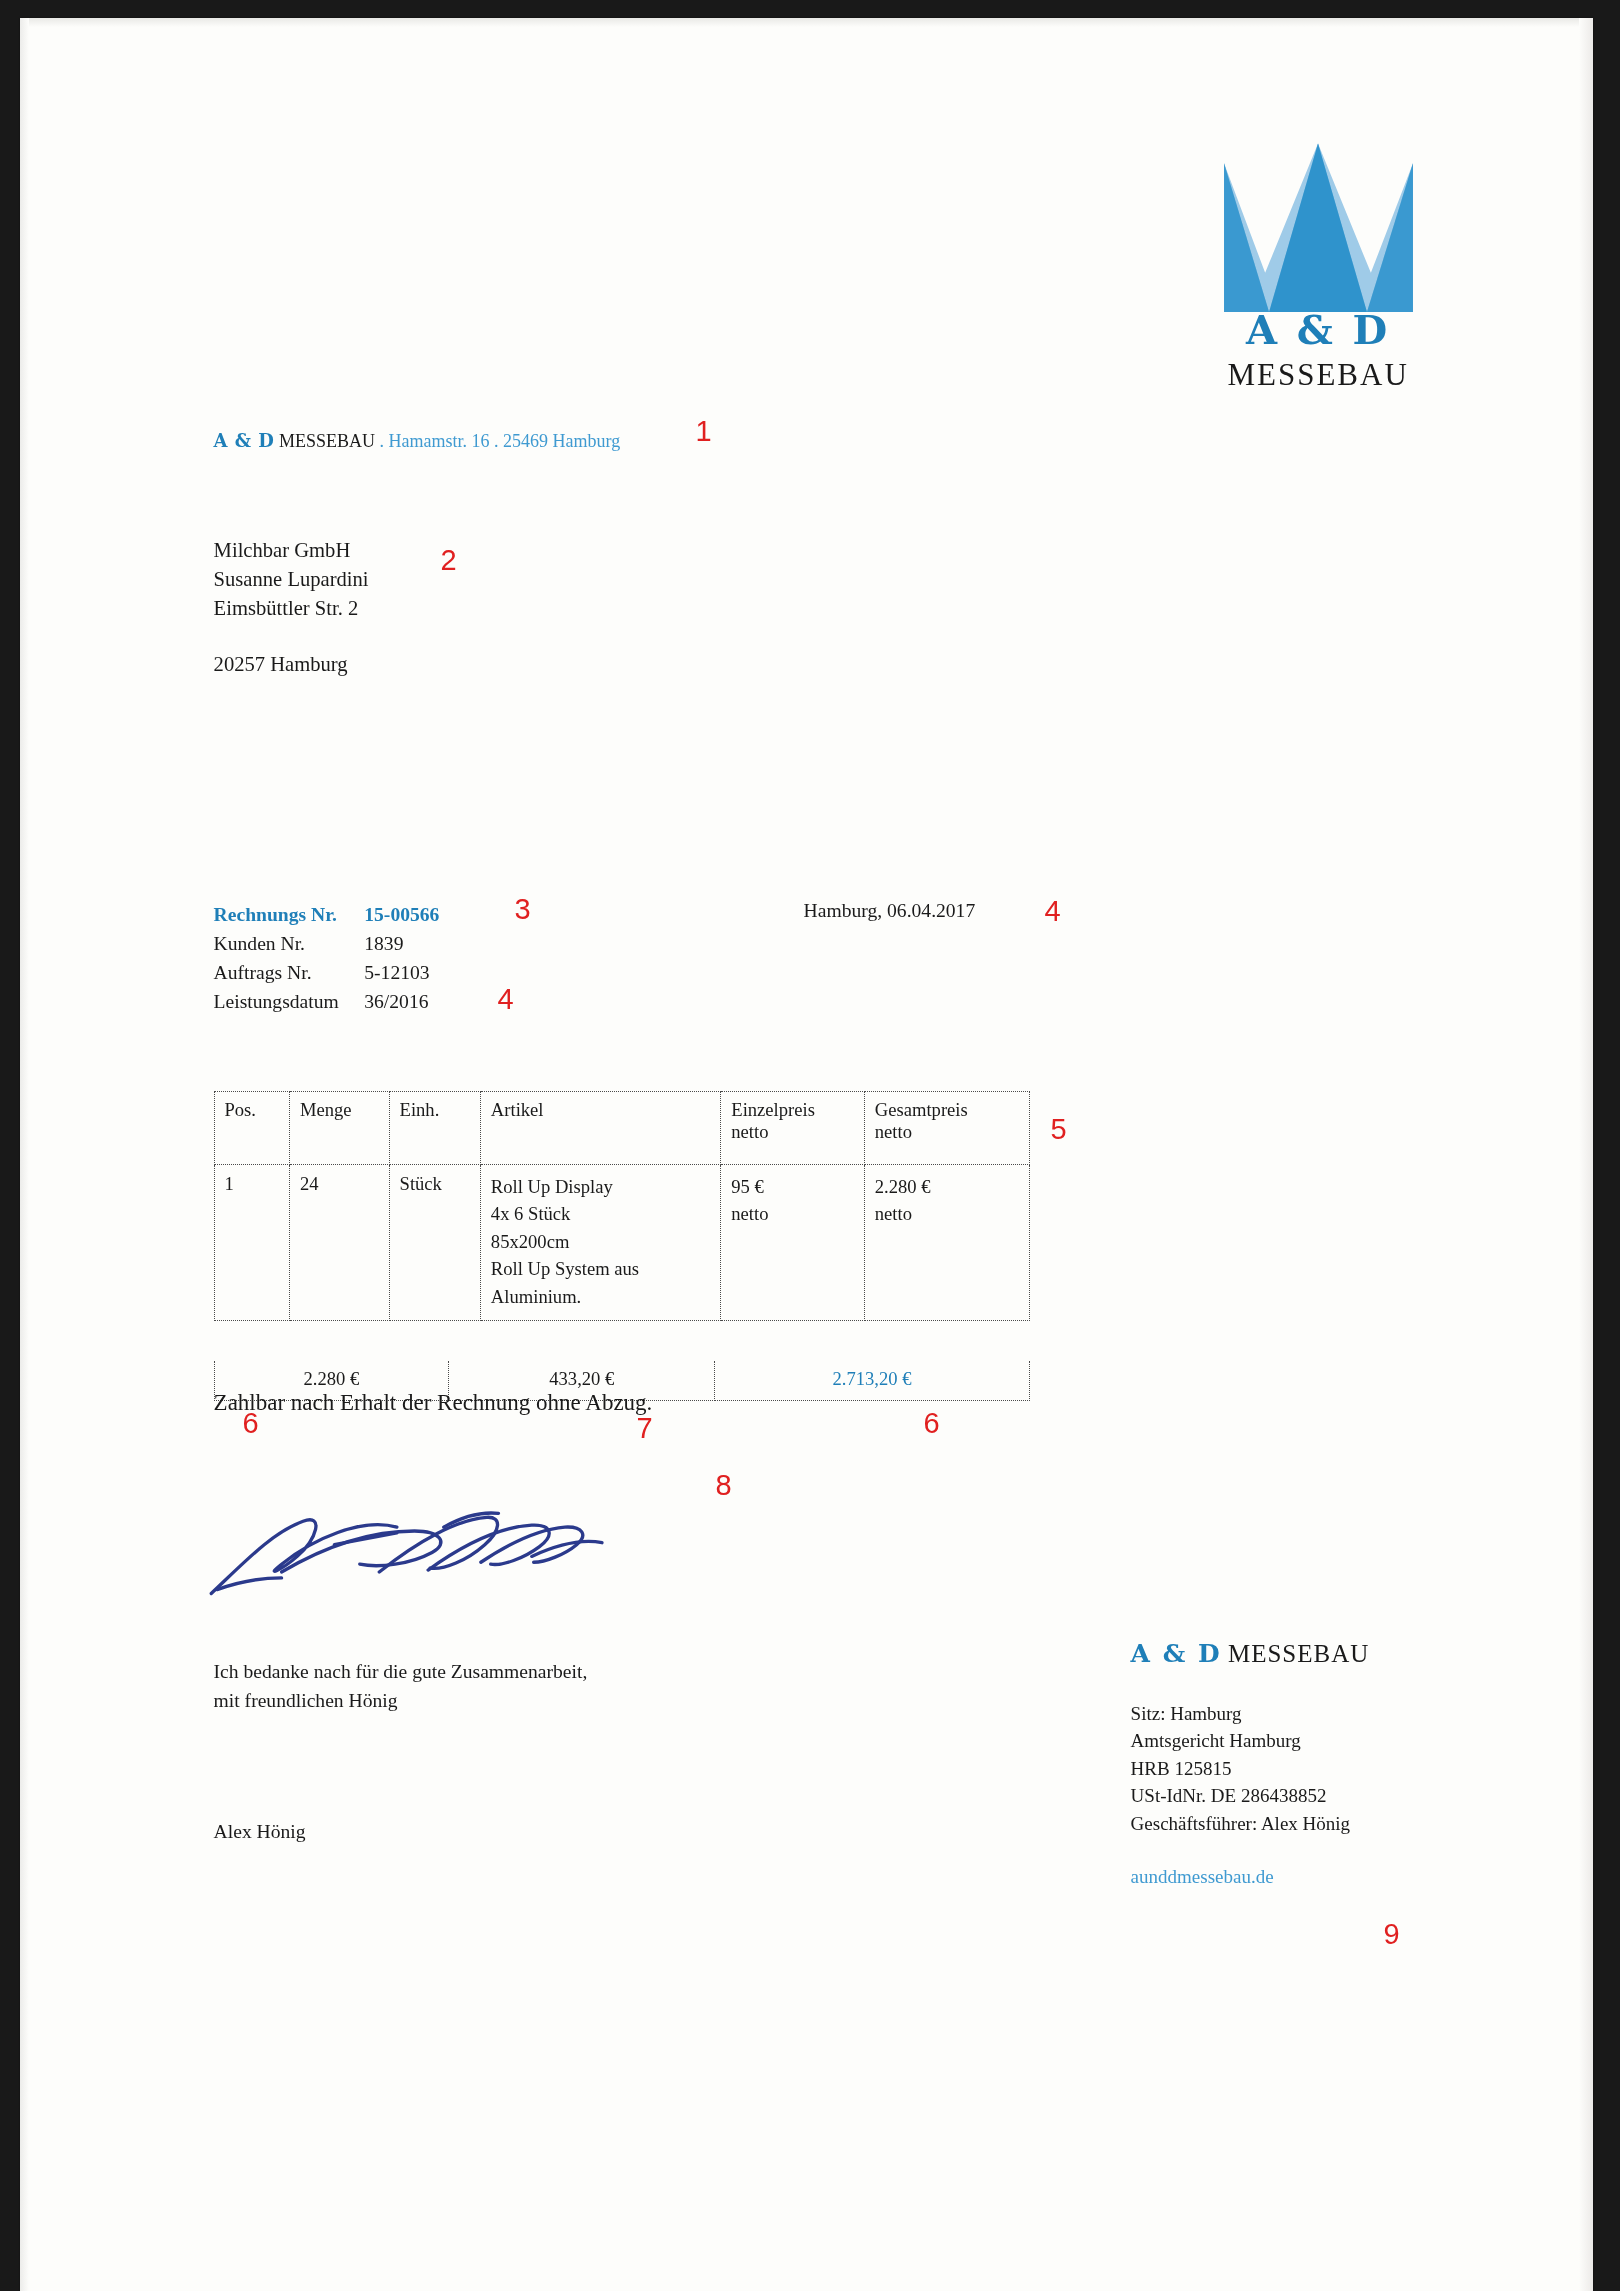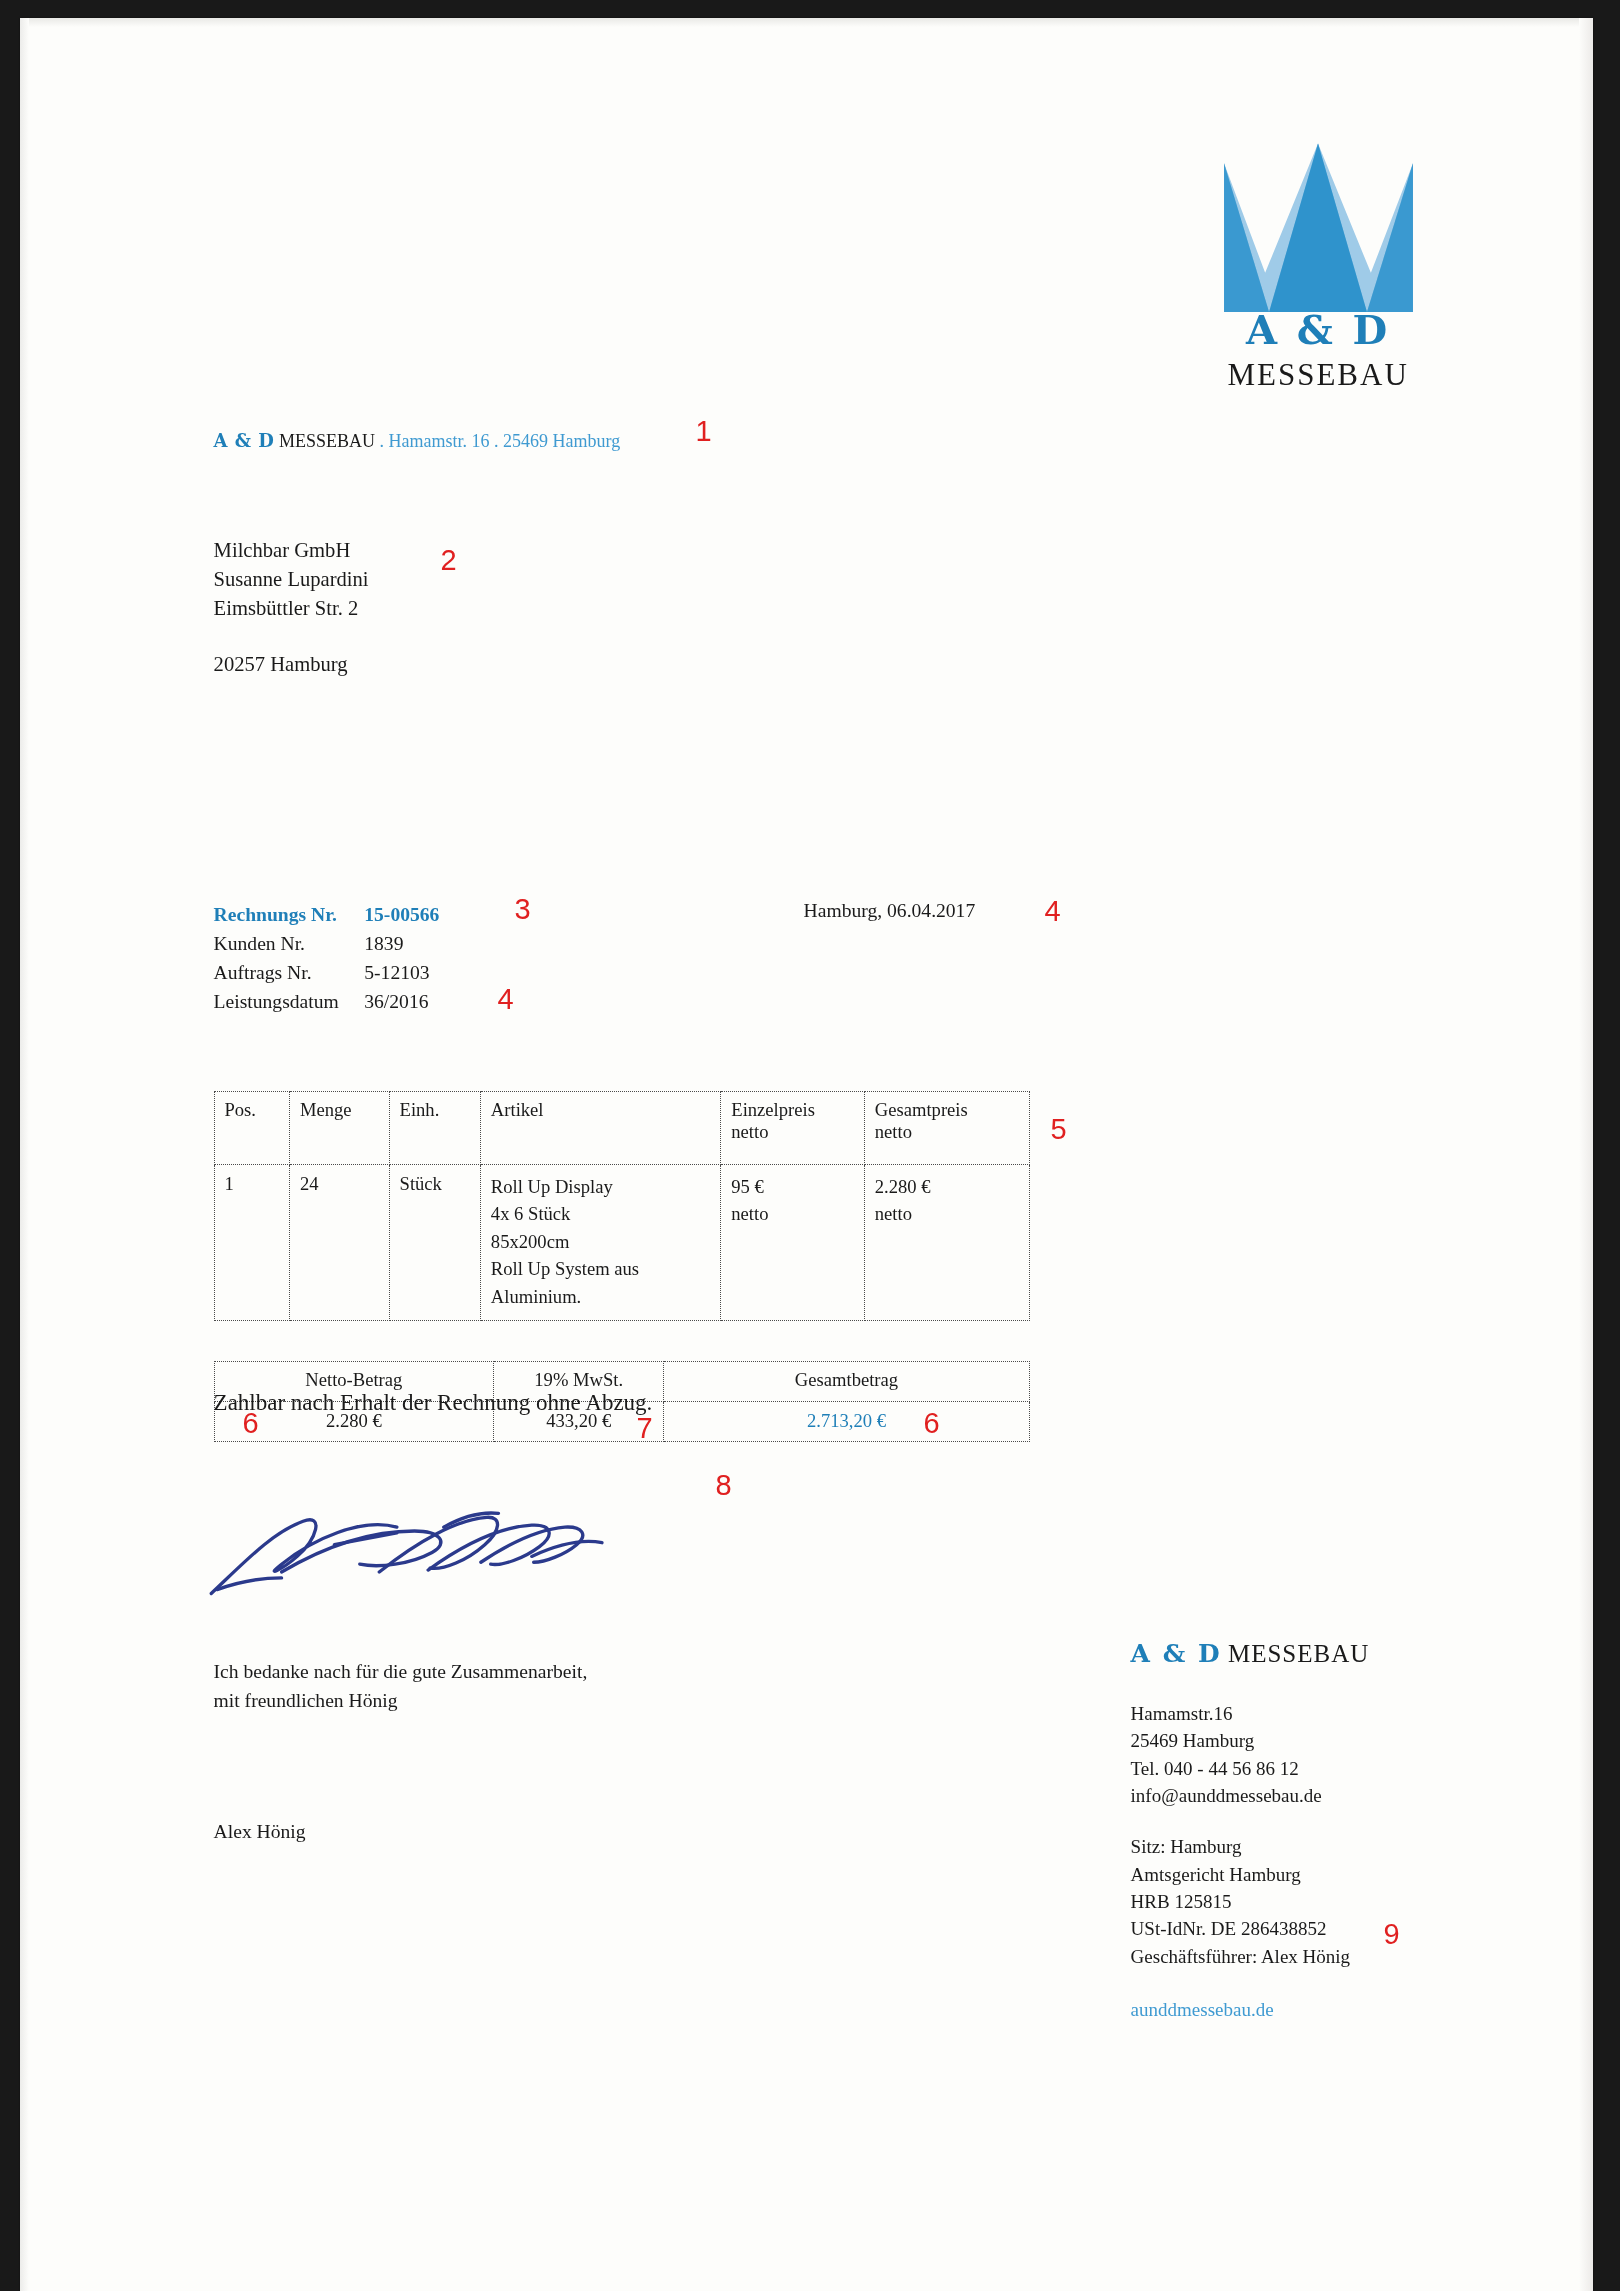--- a/index.html
+++ b/index.html
@@ -330,25 +330,20 @@
           <div>2.280 €</div>
           <div>netto</div>
         </td>
       </tr>
     </tbody>
   </table>
 
   <table class="totals">
     <tbody>
       <tr>
-        <td class="t-net">Netto-Betrag</td>
-        <td class="t-vat">19% MwSt.</td>
-        <td class="t-sum">Gesamtbetrag</td>
-      </tr>
-      <tr>
         <td style="border-top:none">2.280 €</td>
         <td style="border-top:none">433,20 €</td>
         <td class="blue" style="border-top:none">2.713,20 €</td>
       </tr>
     </tbody>
   </table>
 
   <div class="payterm">Zahlbar nach Erhalt der Rechnung ohne Abzug.</div>
 
   <div class="signature">
@@ -373,26 +368,20 @@
   </div>
 
   <div class="signer">Alex Hönig</div>
 
   <div class="footer">
     <div class="f-title">
       <span class="ad">A &amp; D</span>
       <span class="mb">MESSEBAU</span>
     </div>
 
-    <div class="block">
-      <div>Hamamstr.16</div>
-      <div>25469 Hamburg</div>
-      <div>Tel. 040 - 44 56 86 12</div>
-      <div>info@aunddmessebau.de</div>
-    </div>
 
     <div class="block">
       <div>Sitz: Hamburg</div>
       <div>Amtsgericht Hamburg</div>
       <div>HRB 125815</div>
       <div>USt-IdNr. DE 286438852</div>
       <div>Geschäftsführer: Alex Hönig</div>
     </div>
 
 

